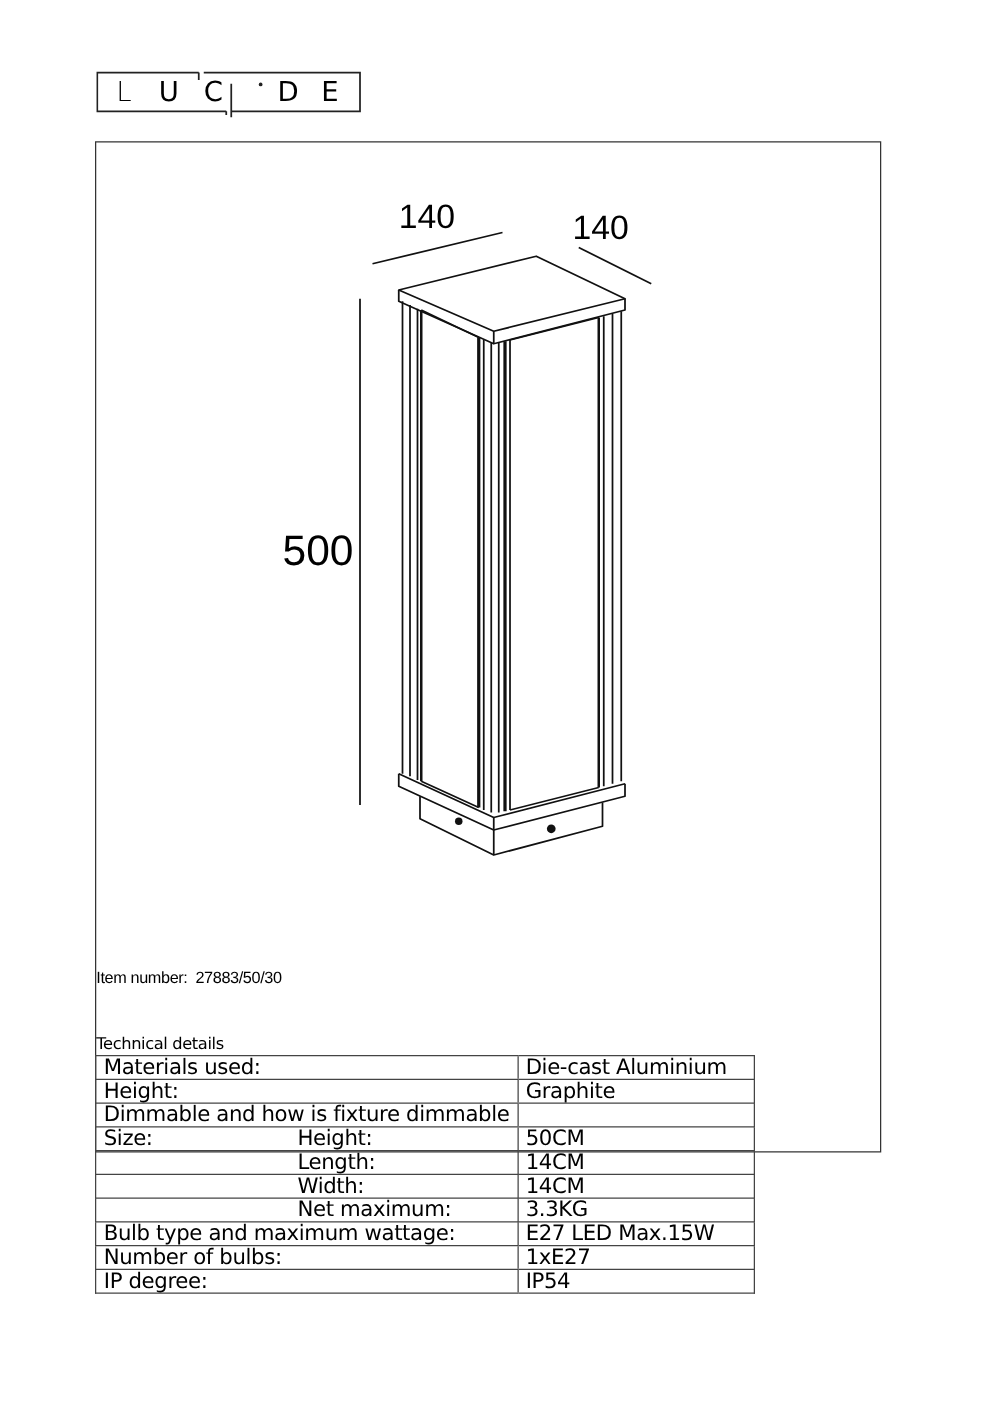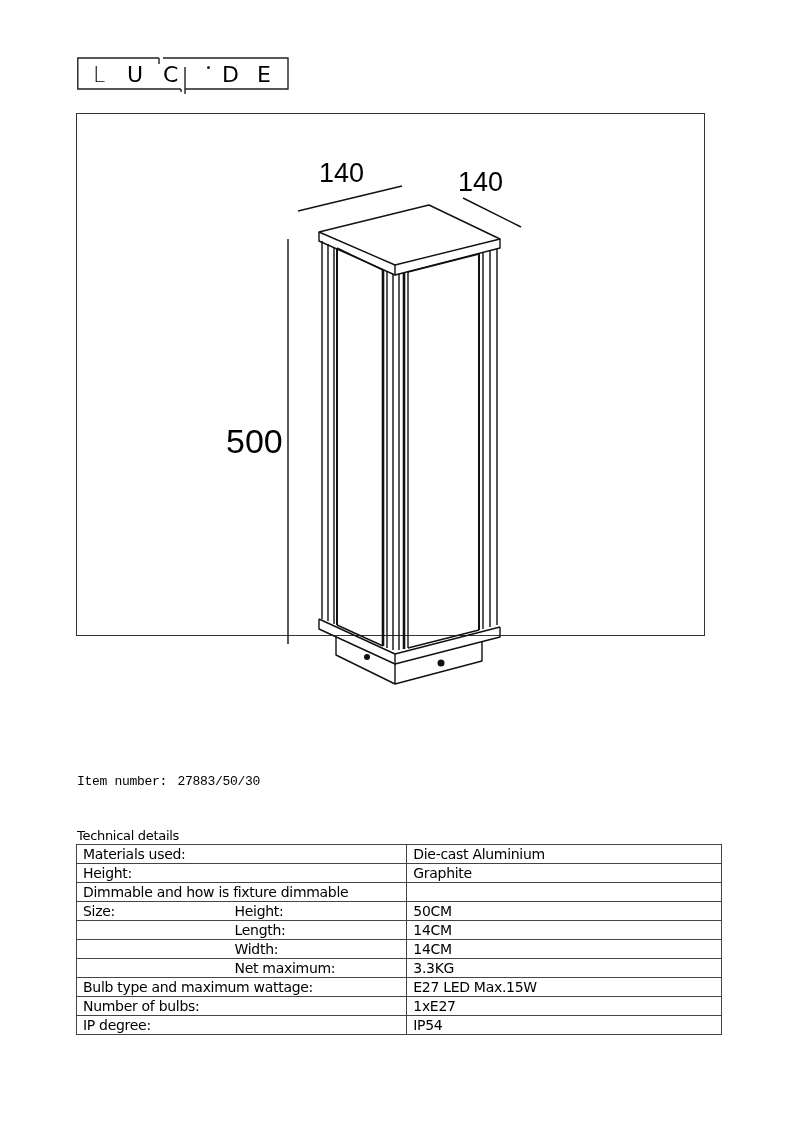--- a/index.html
+++ b/index.html
@@ -1,27 +1,27 @@
 <!DOCTYPE html>
 <html><head>
   <meta charset="utf-8">
   <style>
     html, body { margin: 0; padding: 0; background: #ffffff; }
     body { width: 802px; height: 1134px; position: relative; overflow: hidden;
            font-family: "Liberation Sans", sans-serif; color: #000; }
     .logo { position: absolute; left: 77px; top: 56px; width: 212px; height: 38px; }
-    .drawing-frame { position: absolute; left: 76px; top: 113px; width: 629px; height: 523px;
+    .drawing-frame { position: absolute; left: 76px; top: 113px; width: 629px; height: 809px;
                      border: 1px solid #333; box-sizing: border-box; }
     .drawing-frame svg { position: absolute; left: 0; top: 0; }
     .item-number { position: absolute; left: 77px; top: 774px; font-size: 13px;
-                   font-family: Liberation Mono, monospace; letter-spacing: -0.3px; text-align: center; }
+                   font-family: Liberation Sans, sans-serif; letter-spacing: -0.3px; text-align: center; }
     .tech-title { position: absolute; left: 77px; top: 828px; font-size: 13px;
                   font-family: "DejaVu Sans", sans-serif; letter-spacing: -0.3px; }
-    table.specs { position: absolute; left: 76px; top: 844px; width: 646px;
-                  border-collapse: collapse; font-size: 14px;
+    table.specs { position: absolute; left: 76px; top: 844px; width: 528px;
+                  border-collapse: collapse; font-size: 17px;
                   font-family: "DejaVu Sans", sans-serif; letter-spacing: -0.3px; }
     table.specs td { border: 1px solid #444; height: 18px; padding: 0 6px; line-height: 17px;
                      white-space: nowrap; vertical-align: middle; }
     table.specs td.c-label { width: 140px; border-right: none; }
     table.specs td.c-sub { width: 166px; border-left: none; }
     table.specs td.c-val { width: 304px; margin-left: 34px; }
   </style>
 </head>
 <body>
 

